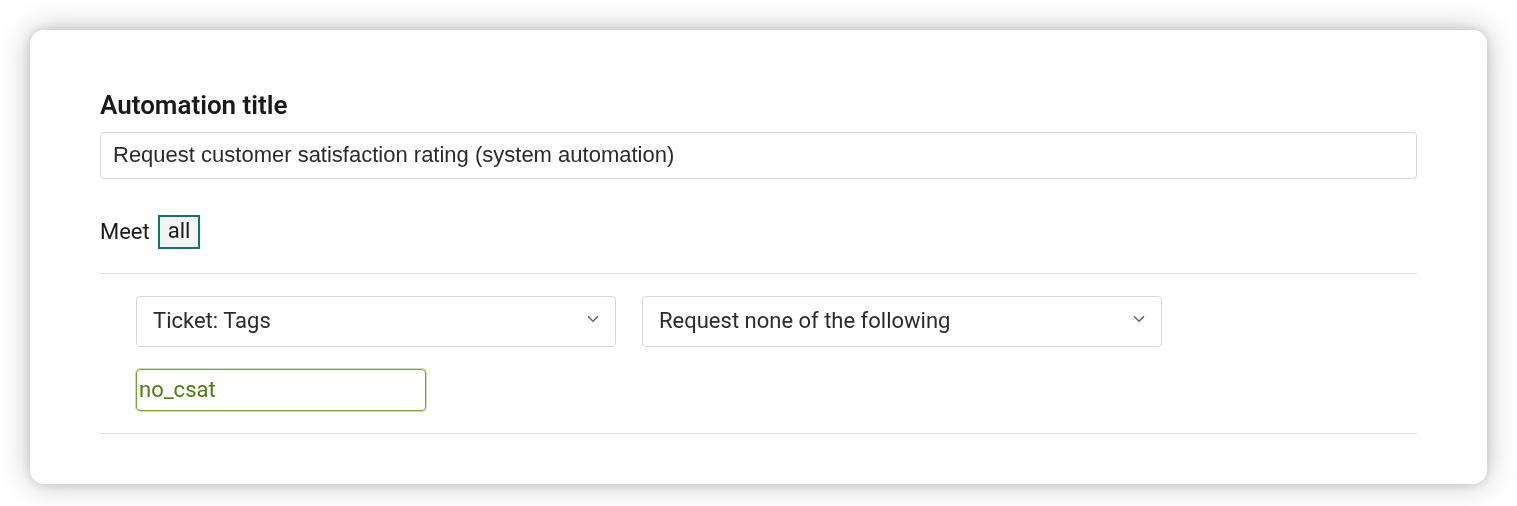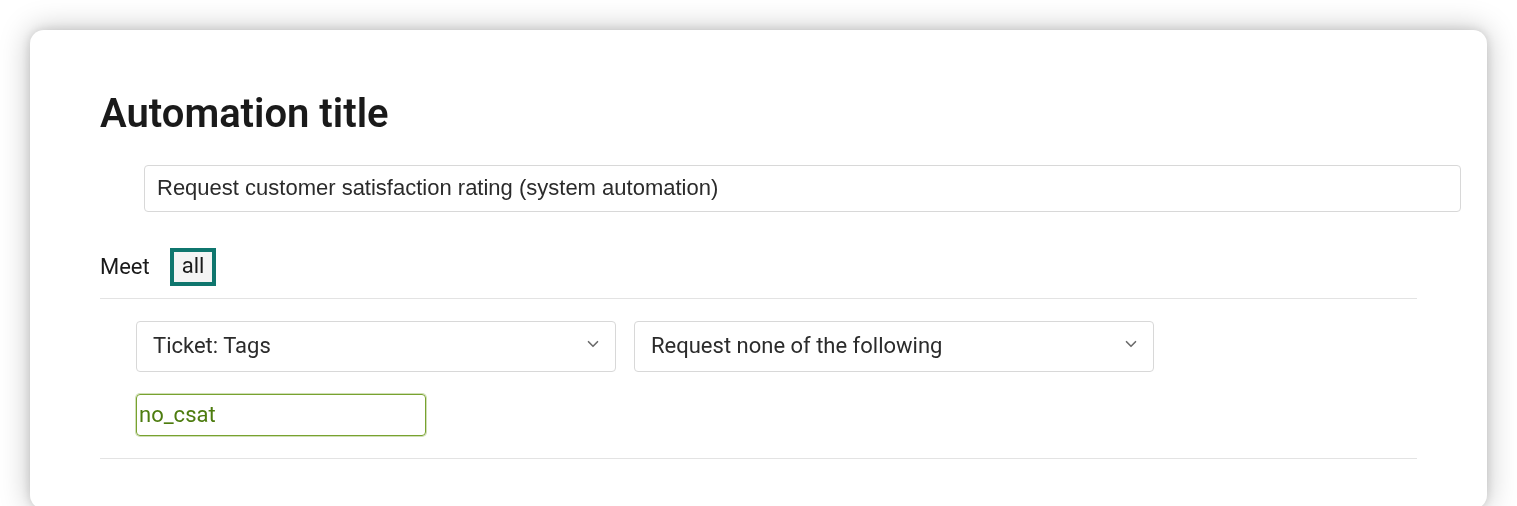--- a/index.html
+++ b/index.html
@@ -15,62 +15,61 @@
     }
     .card {
       background: #ffffff;
       border-radius: 14px;
       box-shadow: 0 0 30px rgba(0,0,0,0.25), 0 0 10px rgba(0,0,0,0.12);
       padding: 60px 70px 50px 70px;
       width: 1457px;
       min-height: 446px;
     }
     .title-label {
-      font-size: 40px;
+      font-size: 26px;
       font-weight: 600;
       color: #1a1a1a;
-      margin-bottom: 28px;
+      margin-bottom: 12px;
     }
     .title-input {
       width: 100%;
       border: 1px solid #d8d8d8;
       border-radius: 4px;
       padding: 8px 12px;
       font-size: 22px;
       color: #2b2b2b;
       line-height: 1.3;
       background: #fff;
-      margin-left: 44px;
     }
     .conditions-header {
       margin-top: 36px;
       font-size: 22px;
       color: #1a1a1a;
       display: flex;
       align-items: center;
-      gap: 20px;
-      padding-bottom: 12px;
+      gap: 8px;
+      padding-bottom: 24px;
       border-bottom: 1px solid #e3e3e3;
     }
     .match-mode {
       display: inline-block;
-      border: 4px solid #0f766e;
+      border: 2px solid #0f766e;
       background: #f4f4f4;
       padding: 0px 8px 2px 8px;
       font-size: 22px;
       color: #1a1a1a;
       line-height: 1.3;
     }
     .condition-rows {
       padding: 22px 0 22px 36px;
       border-bottom: 1px solid #e3e3e3;
     }
     .condition-row {
       display: flex;
-      gap: 18px;
+      gap: 26px;
       margin-bottom: 22px;
     }
     .select-wrap {
       position: relative;
       display: inline-block;
     }
     .select {
       appearance: none;
       -webkit-appearance: none;
       border: 1px solid #d8d8d8;

